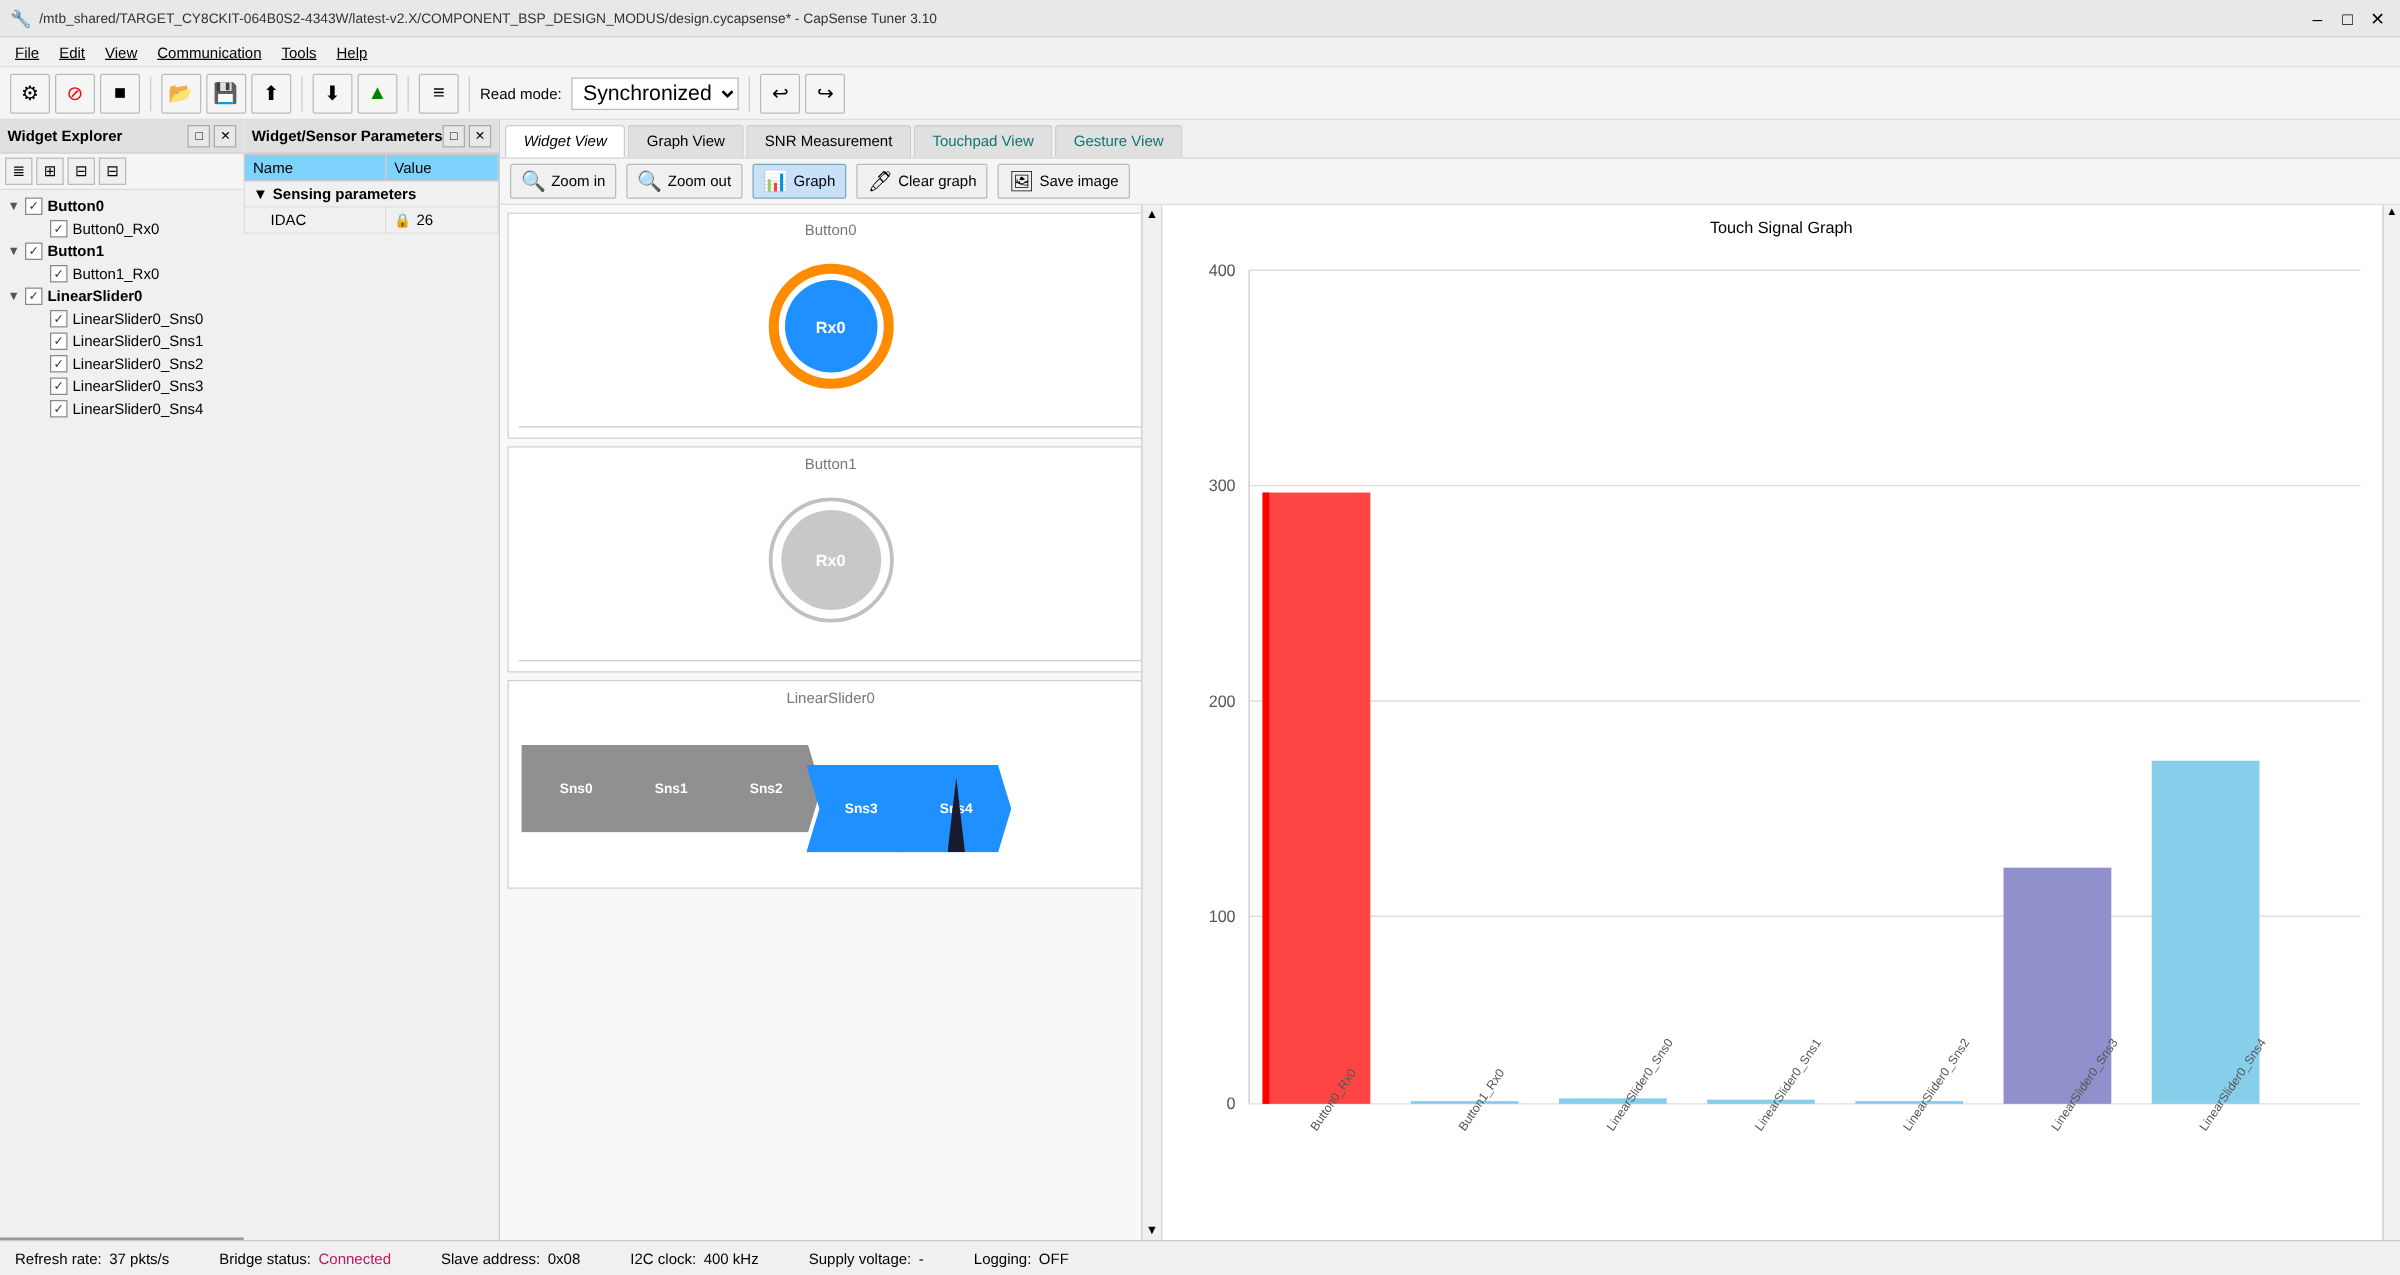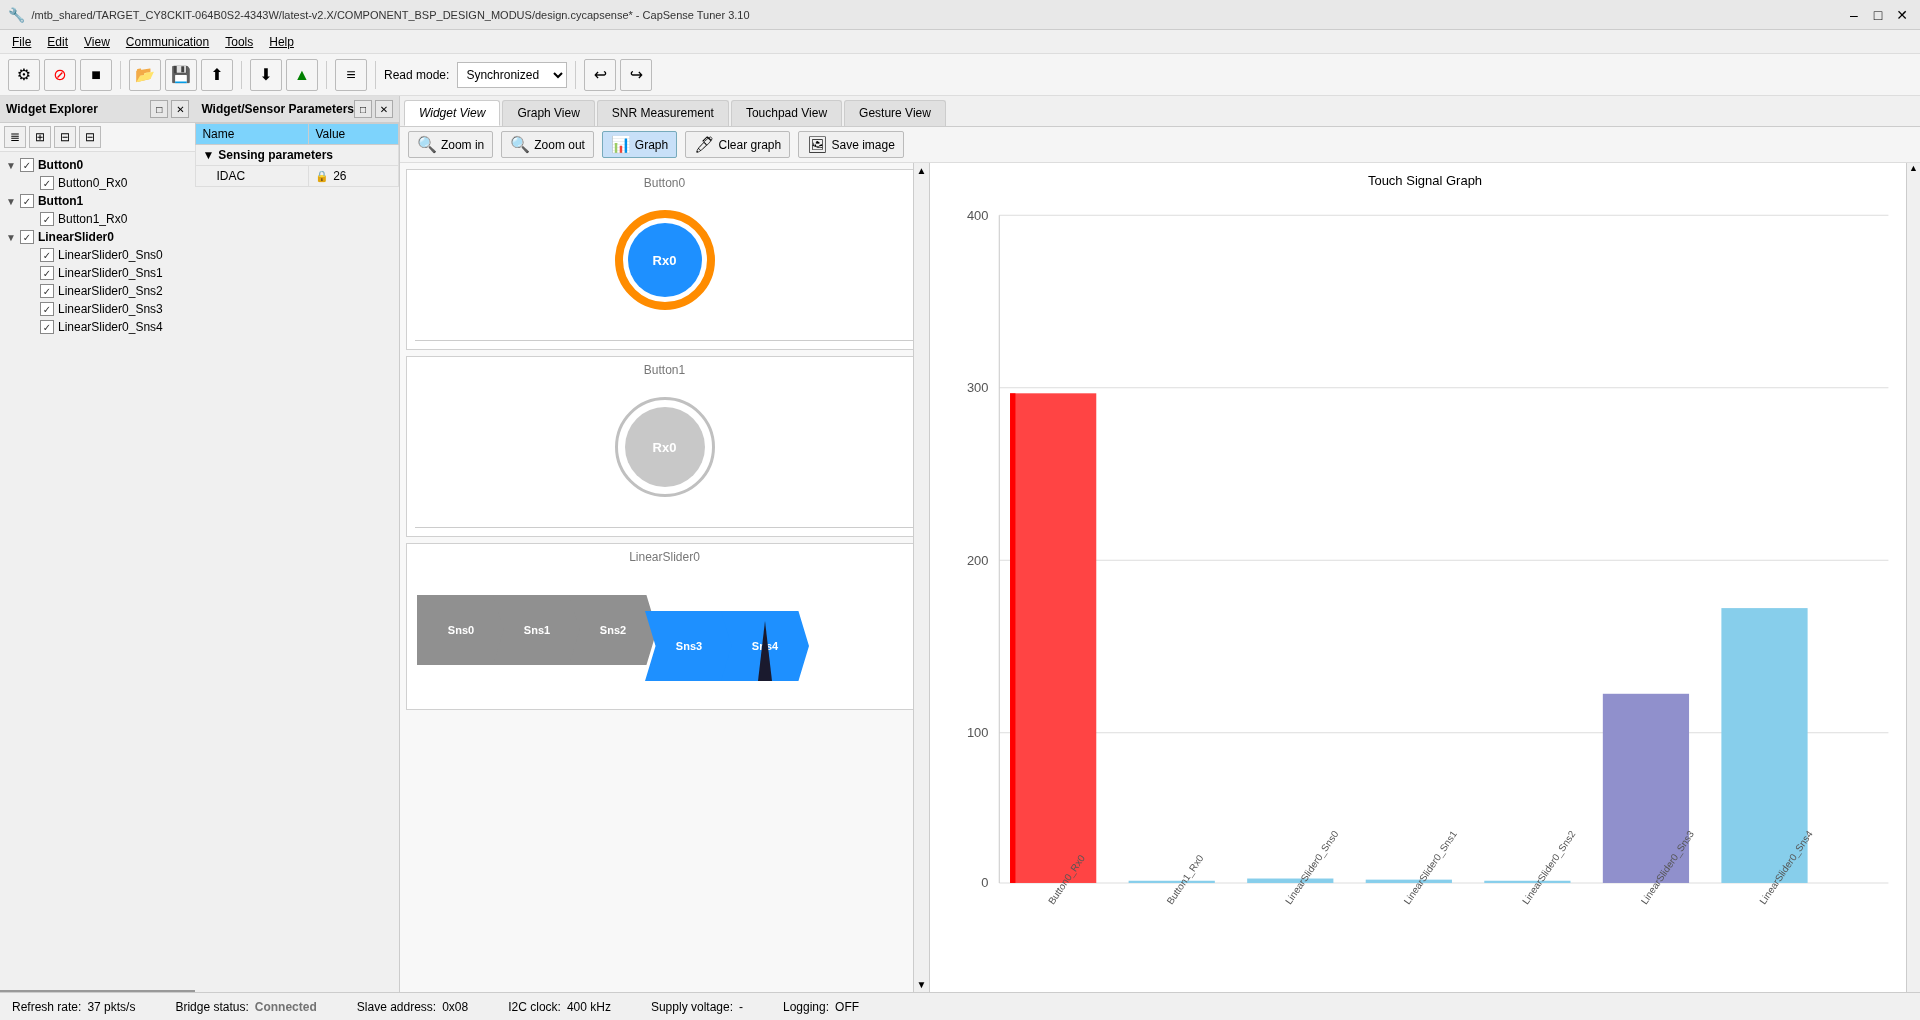--- a/index.html
+++ b/index.html
@@ -47,21 +47,21 @@
       background: #f5f5f5;
       cursor: pointer;
       display: flex; align-items: center; justify-content: center;
       font-size: 16px;
       border-radius: 2px;
     }
     .toolbar-separator { width: 1px; height: 28px; background: #ccc; margin: 0 4px; }
     .read-mode-label { font-size: 12px; margin-right: 4px; }
     .read-mode-select {
       height: 26px; padding: 0 4px; border: 1px solid #bbb; background: white;
-      font-size: 12px; cursor: pointer; min-width: 110px;
+      font-size: 17px; cursor: pointer; min-width: 110px;
     }
     
     
     #main-content {
       display: flex;
       height: calc(1020px - 30px - 24px - 42px - 28px);
     }
     
     
     #left-panel {
@@ -147,21 +147,21 @@
       padding: 5px 14px;
       border: 1px solid #ccc;
       border-bottom: none;
       background: #e0e0e0;
       cursor: pointer;
       font-size: 12px;
       margin-right: 2px;
       border-radius: 3px 3px 0 0;
     }
     .tab.active { background: white; border-bottom: 1px solid white; font-style: italic; }
-    .tab.disabled { color: #000000; cursor: default; }
+    .tab.disabled { color: #0f766e; cursor: default; }
     
     
     #graph-toolbar {
       background: #f5f5f5;
       padding: 4px 8px;
       display: flex;
       align-items: center;
       gap: 8px;
       border-bottom: 1px solid #ddd;
     }
@@ -299,21 +299,21 @@
       background: #f0f0f0;
       height: 28px;
       display: flex;
       align-items: center;
       padding: 0 12px;
       border-top: 1px solid #ccc;
       font-size: 12px;
       gap: 40px;
     }
     .status-item { display: flex; gap: 6px; align-items: center; }
-    .status-connected { color: #737373; font-weight: bold; }
+    .status-connected { color: #be185d; font-weight: normal; }
     
     .header-icons { display: flex; gap: 3px; }
     .header-icon-btn { width: 18px; height: 18px; border: 1px solid #aaa; background: #e8e8e8; cursor: pointer; font-size: 10px; display: flex; align-items: center; justify-content: center; }
   </style>
 </head>
 <body>
 
 <div id="title-bar">
   <div id="title-bar-left">
     <span style="font-size:14px;">🔧</span>

